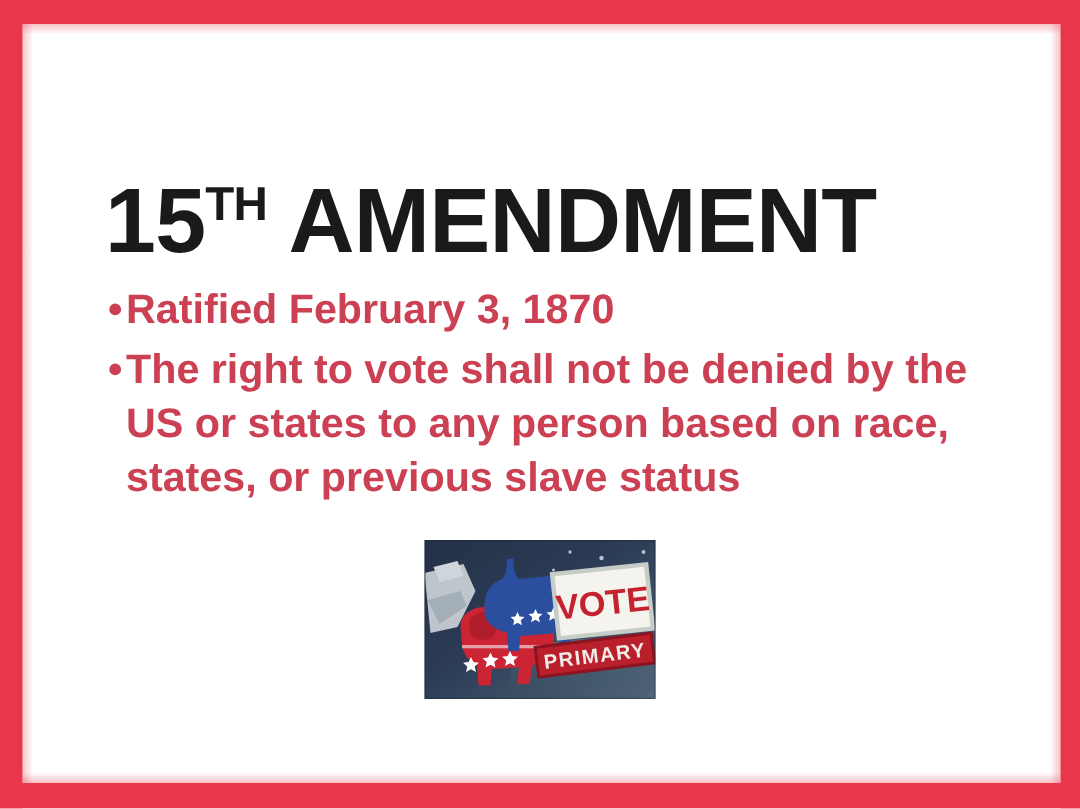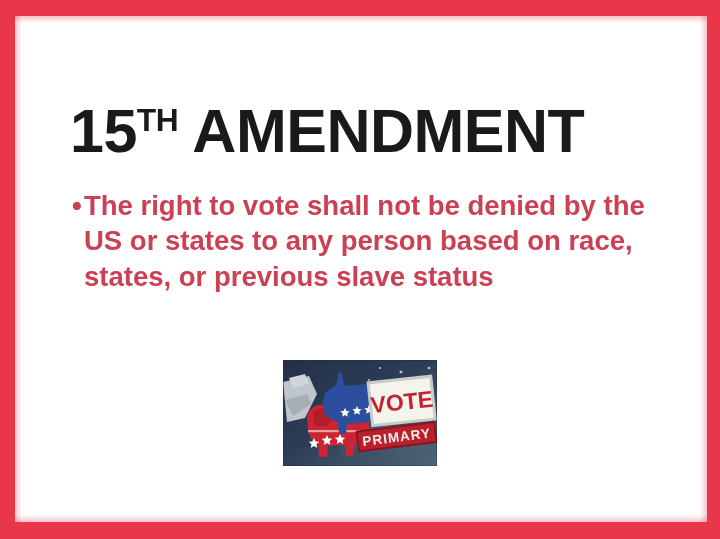--- a/index.html
+++ b/index.html
@@ -44,21 +44,21 @@
                  background: linear-gradient(to top, rgba(232,55,75,.30), rgba(232,55,75,0)); }
   .fade-left   { left: 15px; top: 16px;  width: 7px;  height: 506px;
                  background: linear-gradient(to right, rgba(232,55,75,.30), rgba(232,55,75,0)); }
   .fade-right  { right: 13px; top: 16px; width: 7px;  height: 506px;
                  background: linear-gradient(to left, rgba(232,55,75,.30), rgba(232,55,75,0)); }
 
   
   .title {
     position: absolute;
     left: 70px;
-    top: 60px;
+    top: 76px;
     font-size: 61px;
     font-weight: bold;
     color: #1a1a1a;
     letter-spacing: -0.5px;
     line-height: 1;
     white-space: nowrap;
   }
   .title .sup {
     font-size: 0.52em;
     vertical-align: super;
@@ -115,21 +115,21 @@
   <div class="border-band border-right"></div>
   <div class="band-fade fade-top"></div>
   <div class="band-fade fade-bottom"></div>
   <div class="band-fade fade-left"></div>
   <div class="band-fade fade-right"></div>
 
   <h1 class="title"><span>15</span><span class="sup">TH</span><span> AMENDMENT</span></h1>
 
   <div class="body-list">
 
-    <p class="bullet bullet-1"><span class="dot">•</span></p>
+    <p class="bullet bullet-1"><span class="dot">•</span><span>Ratified February 3, 1870</span></p>
 
     <p class="bullet bullet-2"><span class="dot">•</span><span>The right to vote shall not be denied by the US or states to any person based on race, states, or previous slave status</span></p>
 
   </div>
 
   <div class="picture">
     <svg class="pic-svg" viewBox="0 0 154 106" xmlns="http://www.w3.org/2000/svg">
       <defs>
         <linearGradient id="bgGrad" x1="0" y1="0" x2="1" y2="1">
           <stop offset="0%" stop-color="#243047"></stop>

